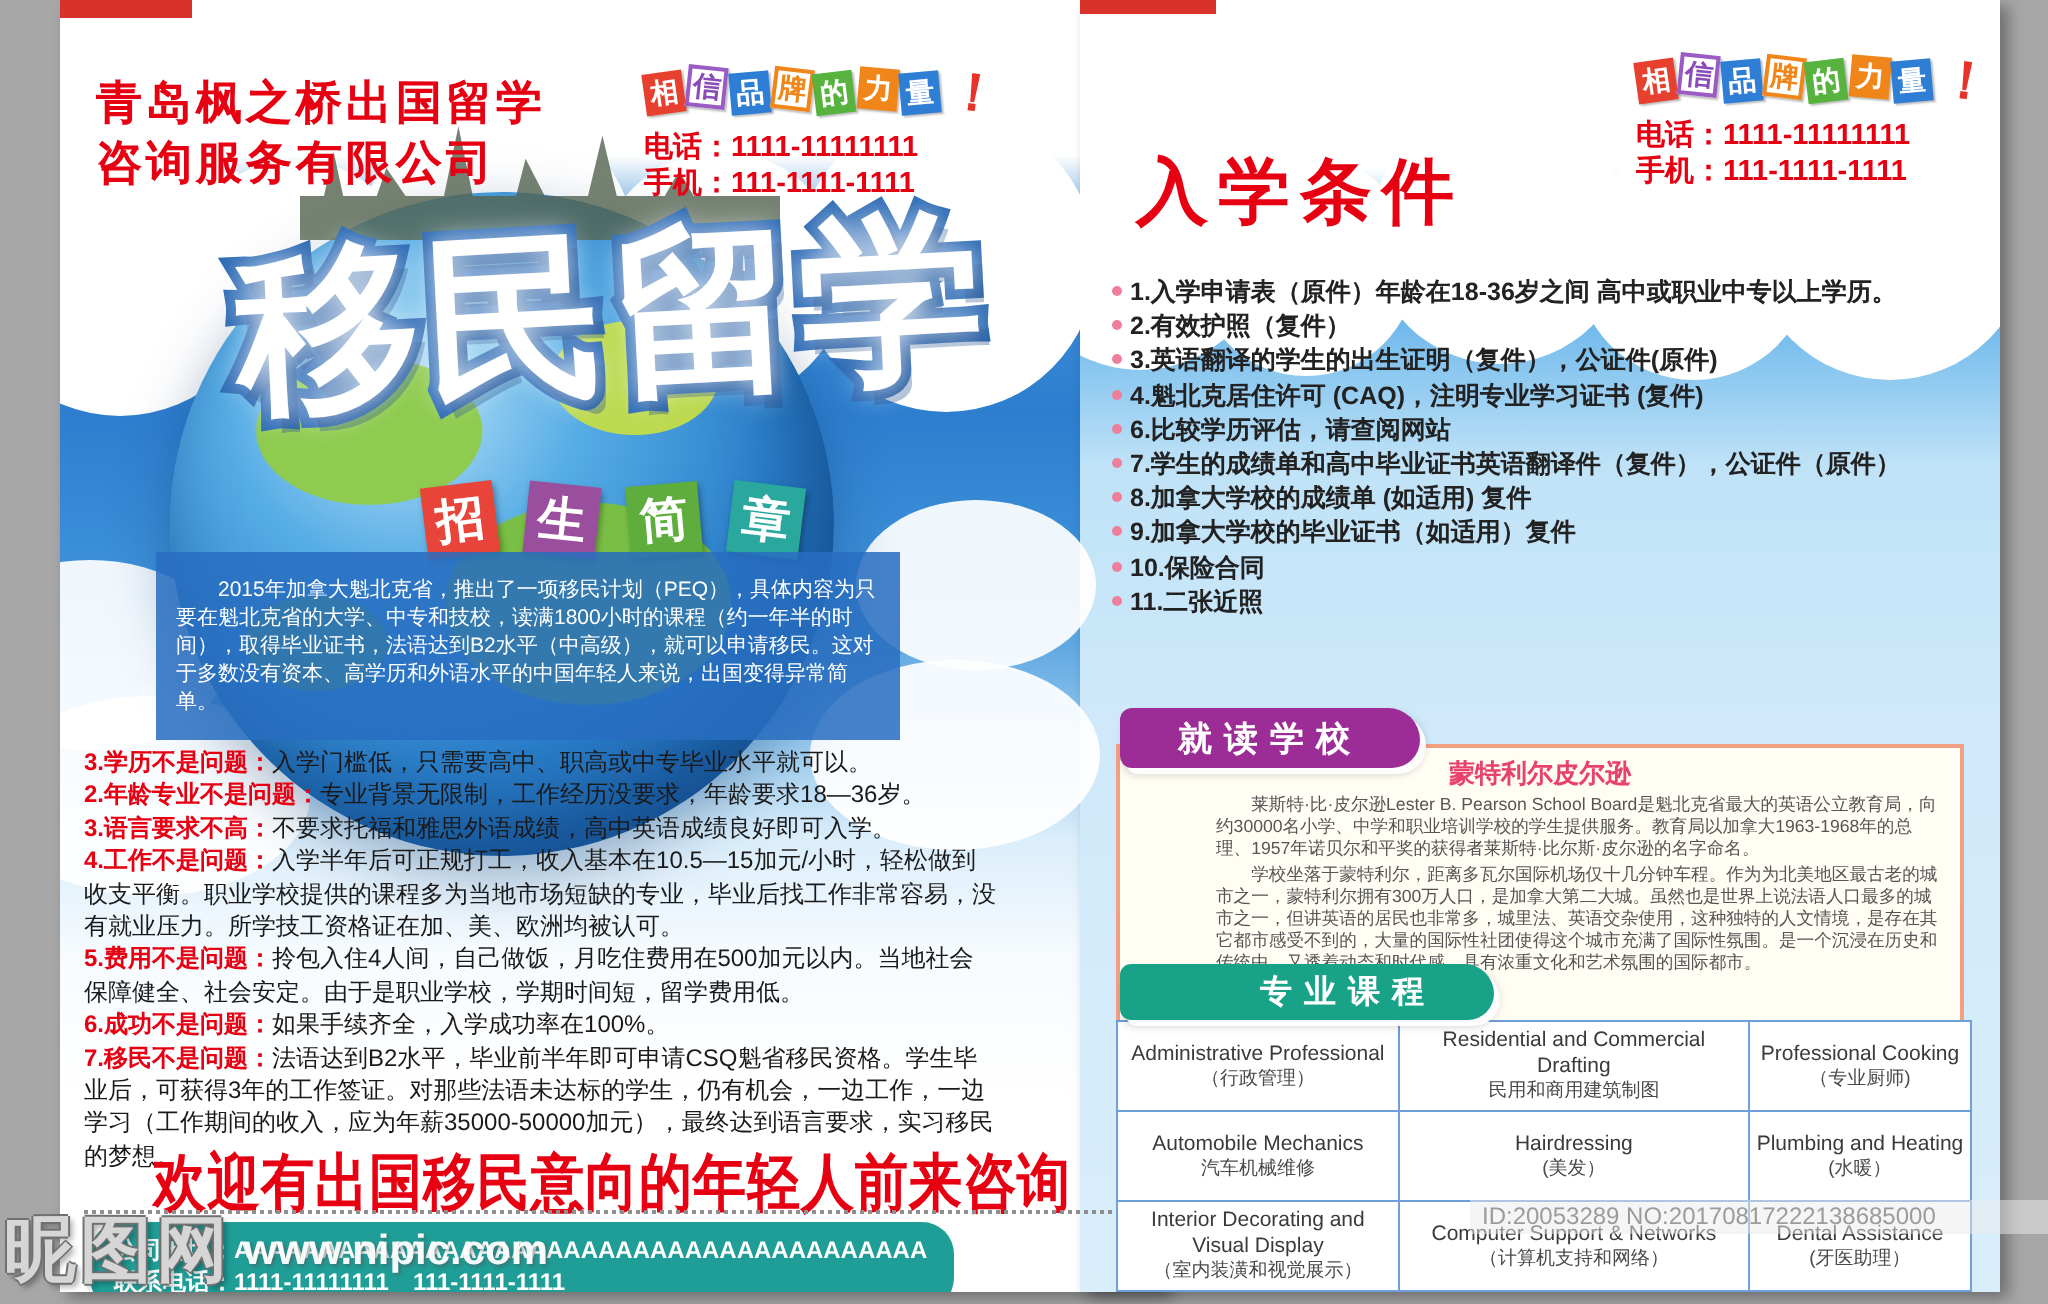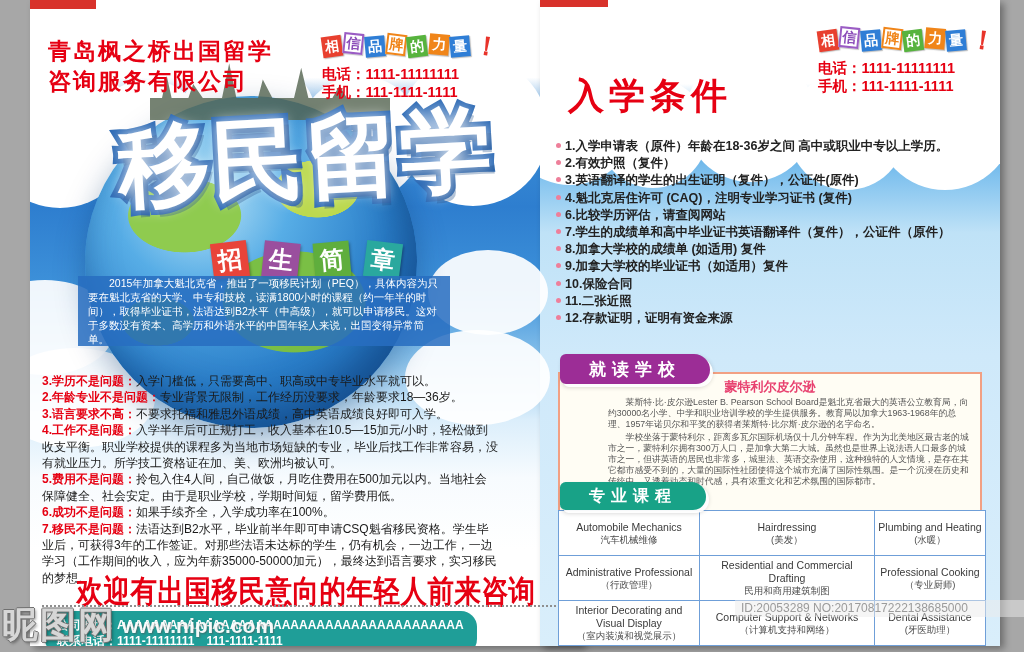--- a/index.html
+++ b/index.html
@@ -45,36 +45,36 @@
   .main-title{position:absolute;left:0;right:0;top:108px;z-index:3;text-align:center;font-weight:bold;font-size:92px;line-height:1.1;color:#ffffff;letter-spacing:2px;transform:rotate(-3deg);
     -webkit-text-stroke:10px #2a68b4;paint-order:stroke fill;
     text-shadow:0 0 14px rgba(255,255,255,.9),5px 7px 0 rgba(21,70,130,.35);}
   .subtitle{position:absolute;left:0;right:0;top:242px;z-index:4;display:flex;justify-content:center;gap:15px;}
   .tile{width:36px;height:36px;display:flex;align-items:center;justify-content:center;color:#fff;font-size:24px;font-weight:bold;box-shadow:1px 2px 3px rgba(0,0,0,.35);}
   .tile0{background:#e8443a;transform:rotate(-7deg);}
   .tile1{background:#9a4f9e;transform:rotate(6deg);}
   .tile2{background:#5fae3d;transform:rotate(-5deg);}
   .tile3{background:#2aa89e;transform:rotate(7deg);}
 
-  .intro-box{position:absolute;left:48px;top:276px;width:372px;z-index:4;background:rgba(40,110,192,.86);color:#fff;font-size:10.5px;line-height:14px;padding:0 10px;text-indent:2em;box-sizing:border-box;}
+  .intro-box{position:absolute;left:48px;top:276px;width:372px;z-index:4;background:rgba(40,110,192,.86);color:#fff;font-size:10.5px;line-height:14px;padding:12px 10px;text-indent:2em;box-sizing:border-box;}
 
   .points{position:absolute;left:12px;top:373px;width:456px;z-index:4;font-size:12px;line-height:16.4px;color:#1a1a1a;}
   .points .lead{color:#e60012;font-weight:bold;}
   .headline{position:absolute;left:0;right:0;top:570px;z-index:4;text-align:center;color:#e60012;font-weight:bold;font-size:26.5px;letter-spacing:.5px;white-space:nowrap;transform:scaleY(1.18);transform-origin:top;}
   .dotted{position:absolute;left:12px;right:10px;top:605px;z-index:4;border-top:2px dotted #8f8f8f;}
   .footer-band{position:absolute;left:15px;top:611px;width:432px;z-index:4;background:#1f9e98;border-radius:16px;padding:6px 12px;box-sizing:border-box;color:#fff;font-weight:bold;font-size:12px;line-height:16px;white-space:nowrap;overflow:hidden;}
 
   
   .rp-title{position:absolute;left:28px;top:40px;z-index:5;color:#e60012;font-weight:bold;font-size:36px;letter-spacing:5px;margin-top:32px;}
   .reqs{position:absolute;left:16px;top:138px;width:436px;z-index:4;font-size:12.5px;font-weight:bold;color:#222;}
   .req{line-height:17.2px;white-space:nowrap;}
   .req .dot{display:inline-block;width:5px;height:5px;border-radius:50%;background:#ee7f9a;margin-right:4px;vertical-align:2px;}
   .ribbon{position:absolute;z-index:5;display:flex;align-items:center;justify-content:center;color:#fff;font-weight:bold;letter-spacing:6px;box-shadow:3px 3px 0 rgba(255,255,255,.95),2px 3px 5px rgba(0,0,0,.2);}
   .ribbon-school{left:20px;top:354px;width:150px;height:30px;font-size:17px;background:#9c2d96;border-radius:6px 16px 14px 6px;}
-  .ribbon-courses{left:20px;top:482px;width:146px;height:28px;font-size:16px;background:#18a287;border-radius:6px 16px 14px 6px;}
+  .ribbon-courses{left:20px;top:482px;width:146px;height:28px;font-size:16px;background:#18a287;border-radius:6px 16px 14px 6px;padding-left:41px;}
   .school-box{position:absolute;left:18px;top:372px;width:424px;z-index:4;background:#fffdf4;border:2px solid #f2a083;box-sizing:border-box;padding:4px 10px 24px;}
   .school-title{text-align:center;color:#e8416f;font-weight:bold;font-size:13px;line-height:17px;}
   .school-para{font-size:8.8px;line-height:11px;color:#555;text-indent:2em;margin-top:2px;margin-left:38px;}
   .courses-table{position:absolute;left:18px;top:510px;width:428px;z-index:4;border-collapse:collapse;}
   .courses-table td{border:1.5px solid #6f9fd8;background:#fff;text-align:center;vertical-align:middle;height:40px;padding:2px 3px;}
   .courses-table .en{font-size:10.5px;color:#3a3a3a;line-height:13px;}
   .courses-table .zh{font-size:9.5px;color:#4a4a4a;line-height:12px;}
 
   
   .wm-nipic{position:absolute;left:2px;top:601px;z-index:9;display:flex;align-items:center;}
@@ -186,64 +186,63 @@
       <div class="req"><span class="dot"></span><span>1.入学申请表（原件）年龄在18-36岁之间  高中或职业中专以上学历。</span></div>
       <div class="req"><span class="dot"></span><span>2.有效护照（复件）</span></div>
       <div class="req"><span class="dot"></span><span>3.英语翻译的学生的出生证明（复件），公证件(原件)</span></div>
       <div class="req"><span class="dot"></span><span>4.魁北克居住许可 (CAQ)，注明专业学习证书 (复件)</span></div>
       <div class="req"><span class="dot"></span><span>6.比较学历评估，请查阅网站</span></div>
       <div class="req"><span class="dot"></span><span>7.学生的成绩单和高中毕业证书英语翻译件（复件），公证件（原件）</span></div>
       <div class="req"><span class="dot"></span><span>8.加拿大学校的成绩单 (如适用) 复件</span></div>
       <div class="req"><span class="dot"></span><span>9.加拿大学校的毕业证书（如适用）复件</span></div>
       <div class="req"><span class="dot"></span><span>10.保险合同</span></div>
       <div class="req"><span class="dot"></span><span>11.二张近照</span></div>
-      <div class="req"><span class="dot"></span><span>12.存款证明，证明有资金来源</span></div>
     </div>
 
     <div class="ribbon ribbon-school">就读学校</div>
     <div class="school-box">
       <div class="school-title">蒙特利尔皮尔逊</div>
       <div class="school-para">莱斯特·比·皮尔逊Lester B. Pearson School Board是魁北克省最大的英语公立教育局，向约30000名小学、中学和职业培训学校的学生提供服务。教育局以加拿大1963-1968年的总理、1957年诺贝尔和平奖的获得者莱斯特·比尔斯·皮尔逊的名字命名。</div>
       <div class="school-para">学校坐落于蒙特利尔，距离多瓦尔国际机场仅十几分钟车程。作为为北美地区最古老的城市之一，蒙特利尔拥有300万人口，是加拿大第二大城。虽然也是世界上说法语人口最多的城市之一，但讲英语的居民也非常多，城里法、英语交杂使用，这种独特的人文情境，是存在其它都市感受不到的，大量的国际性社团使得这个城市充满了国际性氛围。是一个沉浸在历史和传统中，又透着动态和时代感，具有浓重文化和艺术氛围的国际都市。</div>
     </div>
 
     <div class="ribbon ribbon-courses">专业课程</div>
     <table class="courses-table">
       <colgroup>
           <col style="width:33%">
           <col style="width:41%">
           <col style="width:26%">
         </colgroup>
       <tbody>
         <tr>
           <td>
+              <div class="en">Administrative Professional</div>
+              <div class="zh">（行政管理）</div>
+            </td>
+          <td>
+              <div class="en">Residential and Commercial Drafting</div>
+              <div class="zh">民用和商用建筑制图</div>
+            </td>
+          <td>
+              <div class="en">Professional Cooking</div>
+              <div class="zh">（专业厨师)</div>
+            </td>
+        </tr>
+        <tr>
+          <td>
               <div class="en">Automobile Mechanics</div>
               <div class="zh">汽车机械维修</div>
             </td>
           <td>
               <div class="en">Hairdressing</div>
               <div class="zh">(美发）</div>
             </td>
           <td>
               <div class="en">Plumbing and Heating</div>
               <div class="zh">(水暖）</div>
-            </td>
-        </tr>
-        <tr>
-          <td>
-              <div class="en">Administrative Professional</div>
-              <div class="zh">（行政管理）</div>
-            </td>
-          <td>
-              <div class="en">Residential and Commercial Drafting</div>
-              <div class="zh">民用和商用建筑制图</div>
-            </td>
-          <td>
-              <div class="en">Professional Cooking</div>
-              <div class="zh">（专业厨师)</div>
             </td>
         </tr>
         <tr>
           <td>
               <div class="en">Interior Decorating and Visual Display</div>
               <div class="zh">（室内装潢和视觉展示）</div>
             </td>
           <td>
               <div class="en">Computer Support &amp; Networks</div>
               <div class="zh">（计算机支持和网络）</div>

